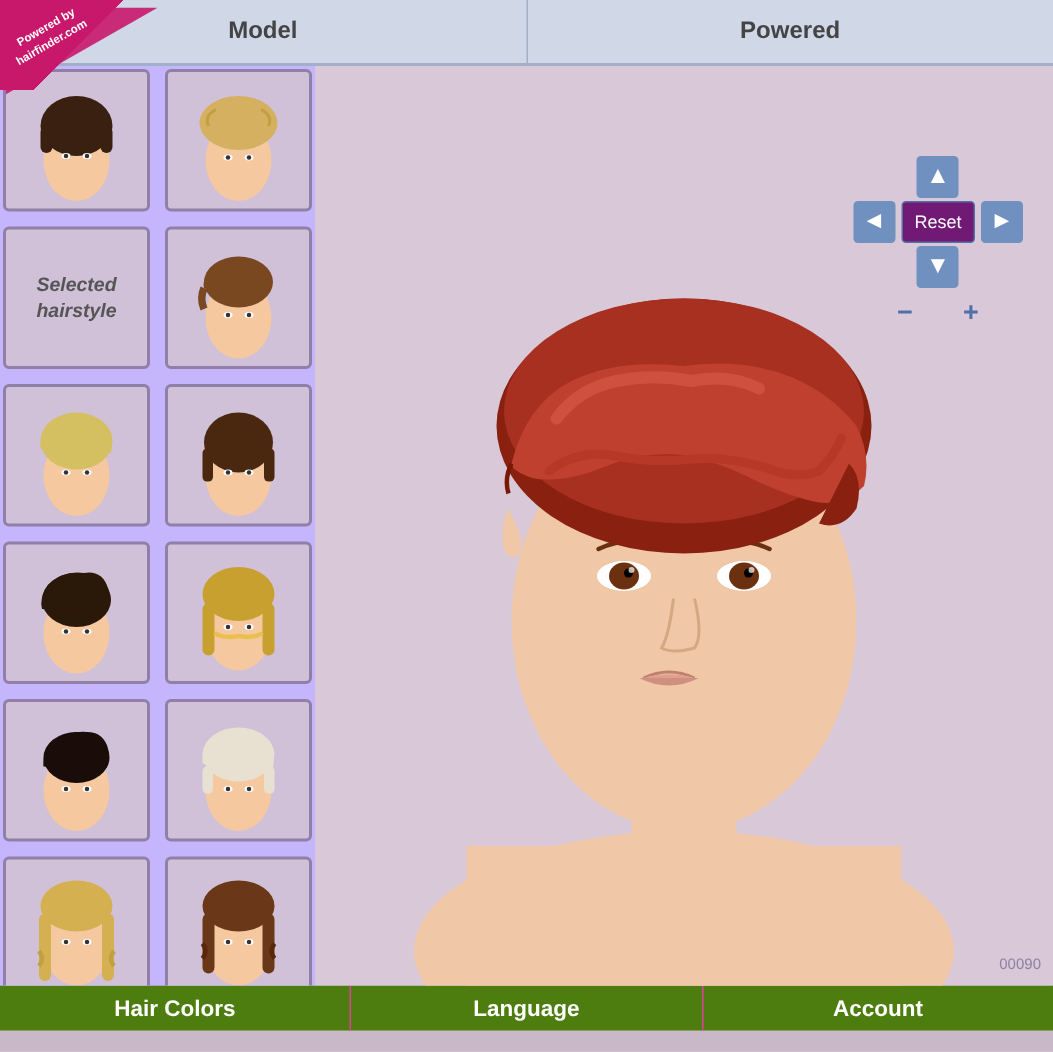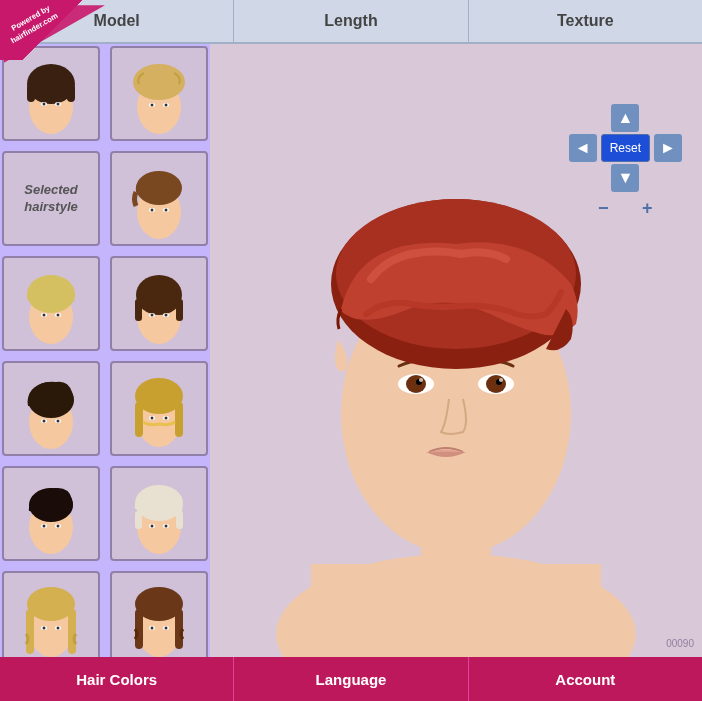--- a/index.html
+++ b/index.html
@@ -118,21 +118,21 @@
       border-radius: 3px;
       color: white;
       font-size: 16px;
       cursor: pointer;
       display: flex;
       align-items: center;
       justify-content: center;
       font-weight: bold;
     }
     .reset-btn {
-      background: #1d4ed8;
+      background: #701a75;
       border: 1px solid #5070a8;
       color: white;
       font-size: 12px;
       padding: 2px 8px;
       cursor: pointer;
       border-radius: 3px;
       height: 28px;
     }
     .ctrl-row-mid {
       display: flex;
@@ -153,22 +153,22 @@
       position: absolute;
       bottom: 8px;
       right: 8px;
       font-size: 10px;
       color: #9080a0;
     }
 
     
     .bottom-nav {
       display: flex;
-      height: 44px;
-      background: #be185d;
+      height: 30px;
+      background: #4d7c0f;
     }
     .bottom-nav-item {
       flex: 1;
       display: flex;
       align-items: center;
       justify-content: center;
       font-size: 15px;
       font-weight: bold;
       color: white;
       cursor: pointer;
@@ -188,22 +188,21 @@
       display: flex;
       align-items: flex-start;
       padding: 4px 0 0 4px;
     }
   </style>
 </head>
 <body>
 
 <div class="top-nav">
   <div class="top-nav-item">Model</div>
-  <div class="top-nav-item">Length</div>
-  <div class="top-nav-item">Texture</div>
+  <div class="top-nav-item">Powered</div>
 </div>
 
 <div class="main-layout">
 
   <div class="sidebar">
 
     <div class="hair-thumb">
       <svg width="90" height="90" viewBox="0 0 90 90">
 
         <ellipse cx="45" cy="58" rx="22" ry="27" fill="#f5c8a0"></ellipse>

